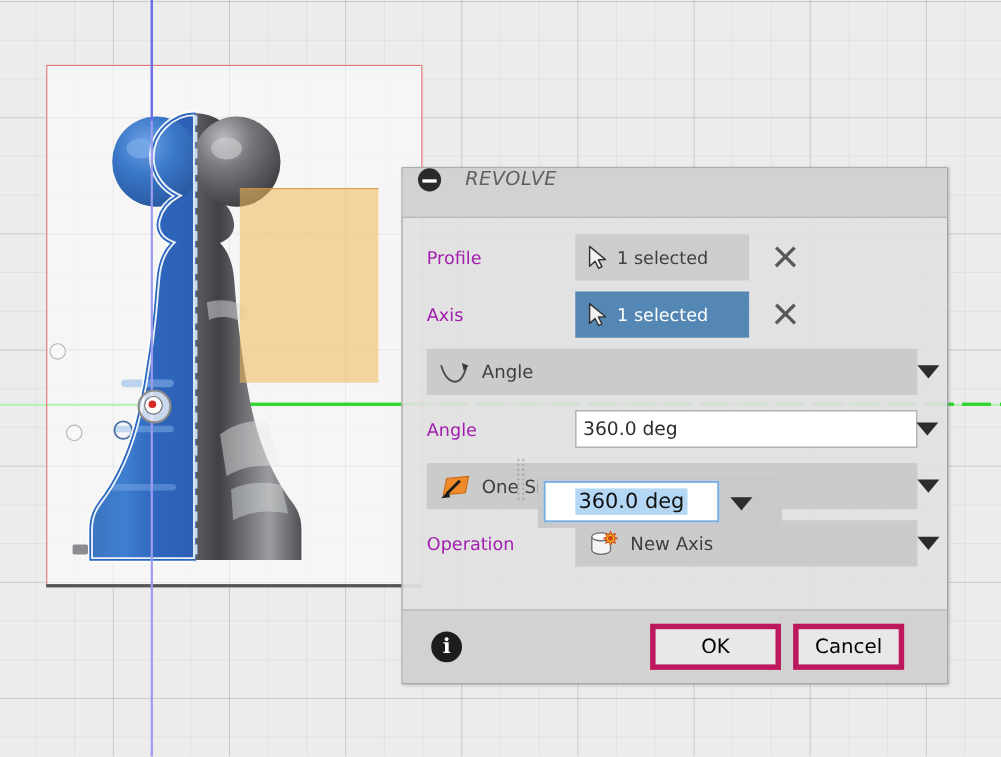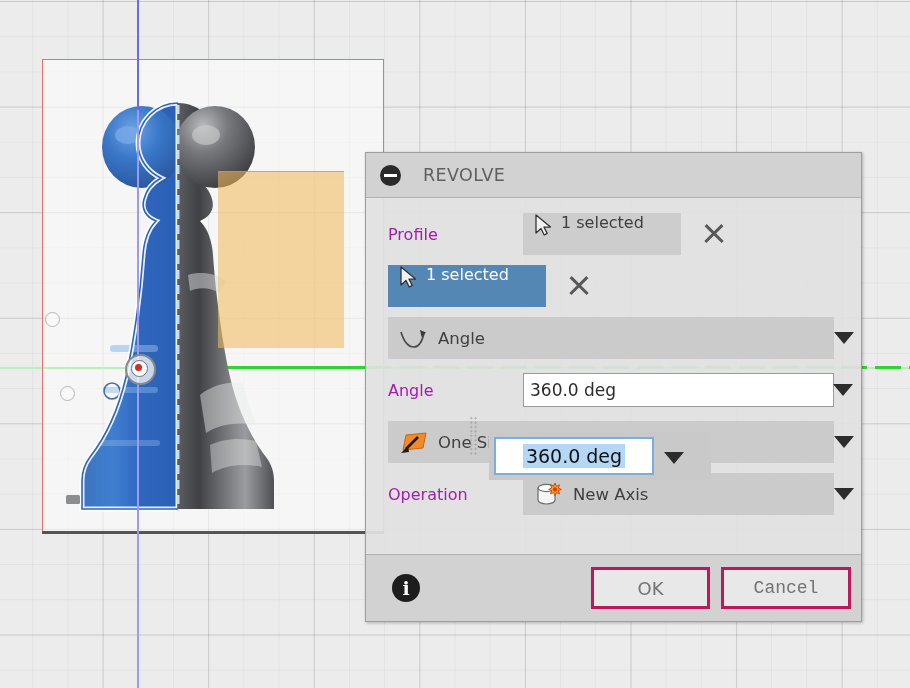--- a/index.html
+++ b/index.html
@@ -111,22 +111,23 @@
     position:absolute;left:365px;top:152px;width:497px;height:470px;
     background:rgba(225,225,225,0.93);
     border:1px solid #9d9d9d;
     box-sizing:border-box;
     box-shadow:1px 1px 3px rgba(0,0,0,.25);
     font-size:15.5px;
   }
   #titlebar{
     height:45px;background:#d2d2d2;
     border-bottom:1px solid #b2b2b2;
-    display:flex;align-items:center;padding-left:14px;
+    display:flex;padding-left:14px;
     box-sizing:border-box;
+    font-style:italic;
   }
   #collapse-icon{
     width:21px;height:21px;border-radius:50%;
     background:#2a2a2a;position:relative;flex:0 0 auto;
   }
   #collapse-icon::after{
     content:"";position:absolute;left:4px;top:9.5px;width:13px;height:3px;
     background:#fff;
   }
   #dialog-title{
@@ -135,21 +136,21 @@
 
   #rows{padding:10px 0 0 0;position:relative;}
   .row{
     display:flex;align-items:center;height:52px;padding-left:22px;
     box-sizing:border-box;
   }
   .lbl{
     width:135px;flex:0 0 135px;color:#a21caf;font-size:16px;
   }
   .sel-btn{
-    height:42px;display:flex;align-items:flex-start;padding:0 18px 0 10px;
+    height:42px;display:flex;align-items:center;padding:0 18px 0 10px;
     box-sizing:border-box;min-width:158px;
     background:#cdcdcd;color:#3f3f3f;font-size:16px;
     cursor:pointer;
   }
   .sel-btn.active{background:#5587b5;color:#ffffff;}
   .cursor-ico{width:22px;height:24px;flex:0 0 22px;margin-right:6px;}
   .sel-text{white-space:nowrap;}
   .clear-x{
     margin-left:22px;width:22px;height:22px;position:relative;cursor:pointer;flex:0 0 22px;
   }
@@ -215,26 +216,26 @@
     background:#d2d2d2;border-top:1px solid #b2b2b2;
     display:flex;align-items:center;box-sizing:border-box;
   }
   #info-icon{
     margin-left:26px;width:28px;height:28px;border-radius:50%;
     background:#1d1d1d;color:#fff;display:flex;align-items:center;
     justify-content:center;font-size:19px;font-weight:bold;
     font-family:"DejaVu Serif",serif;cursor:pointer;flex:0 0 28px;
   }
   .ftr-btn{
-    height:42px;background:#e8e8e8;border:3px solid #be185d;
+    height:42px;background:#e8e8e8;border:5px solid #be185d;
     box-sizing:border-box;display:flex;align-items:center;justify-content:center;
-    color:#737373;font-size:18px;cursor:pointer;
+    color:#000000;font-size:18px;cursor:pointer;
   }
   #ok-btn{position:absolute;left:225px;bottom:12px;width:119px;}
-  #cancel-btn{position:absolute;left:355px;bottom:12px;width:130px;font-family:Liberation Mono, monospace;}
+  #cancel-btn{position:absolute;left:355px;bottom:12px;width:101px;}
 </style>
 </head>
 <body>
 
 <div id="viewport">
   <div id="grid-minor"></div>
   <div id="grid-major"></div>
 
   <div id="sketch-plane"></div>
 
@@ -351,20 +352,21 @@
       <div class="sel-btn">
         <svg class="cursor-ico" viewBox="0 0 22 24">
           <path d="M3,2 L3,20 L8,15.5 L11.2,22 L14.2,20.4 L11,14.2 L17.5,14 Z" fill="#f2f2f2" stroke="#333" stroke-width="1.3" stroke-linejoin="round"></path>
         </svg>
         <span class="sel-text">1 selected</span>
       </div>
       <div class="clear-x"></div>
     </div>
 
     <div class="row">
+      <div class="lbl">Axis</div>
       <div class="sel-btn active">
         <svg class="cursor-ico" viewBox="0 0 22 24">
           <path d="M3,2 L3,20 L8,15.5 L11.2,22 L14.2,20.4 L11,14.2 L17.5,14 Z" fill="#f2f2f2" stroke="#333" stroke-width="1.3" stroke-linejoin="round"></path>
         </svg>
         <span class="sel-text">1 selected</span>
       </div>
       <div class="clear-x"></div>
     </div>
 
     <div class="row">

